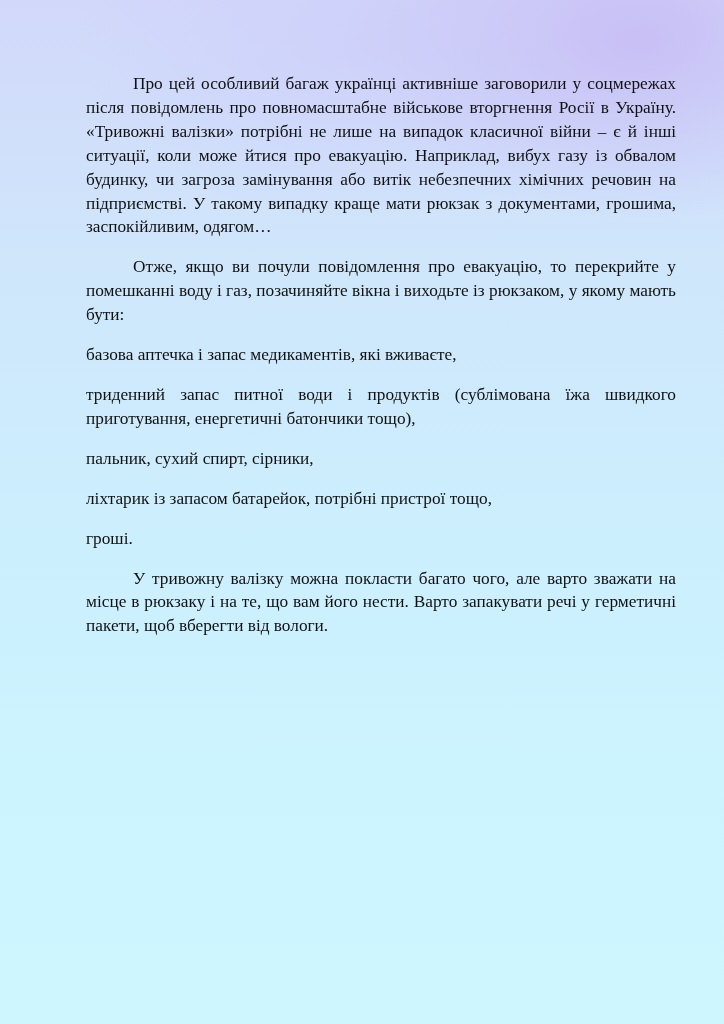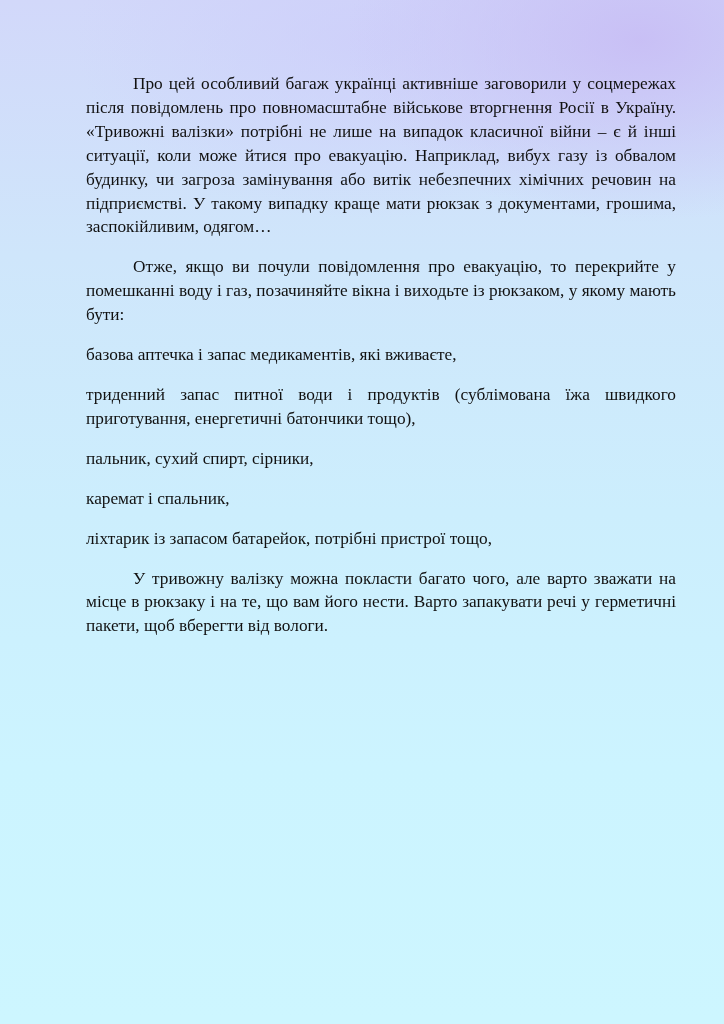--- a/index.html
+++ b/index.html
@@ -51,18 +51,18 @@
 
 <div class="page">
 
   <p class="para">Про цей особливий багаж українці активніше заговорили у соцмережах після повідомлень про повномасштабне військове вторгнення Росії в Україну. «Тривожні валізки» потрібні не лише на випадок класичної війни – є й інші ситуації, коли може йтися про евакуацію. Наприклад, вибух газу із обвалом будинку, чи загроза замінування або витік небезпечних хімічних речовин на підприємстві. У такому випадку краще мати рюкзак з документами, грошима, заспокійливим, одягом…</p>
   <p class="para">Отже, якщо ви почули повідомлення про евакуацію, то перекрийте у помешканні воду і газ, позачиняйте вікна і виходьте із рюкзаком, у якому мають бути:</p>
 
   <div>
     <p class="item">базова аптечка і запас медикаментів, які вживаєте,</p>
     <p class="item">триденний запас питної води і продуктів (сублімована їжа швидкого приготування, енергетичні батончики тощо),</p>
     <p class="item">пальник, сухий спирт, сірники,</p>
-    <p class="item">каремат і спальник,</p>
     <p class="item">ліхтарик із запасом батарейок, потрібні пристрої тощо,</p>
+    <p class="item">гроші.</p>
   </div>
 
   <p class="para">У тривожну валізку можна покласти багато чого, але варто зважати на місце в рюкзаку і на те, що вам його нести. Варто запакувати речі у герметичні пакети, щоб вберегти від вологи.</p>
 </div>
 
 </body></html>

